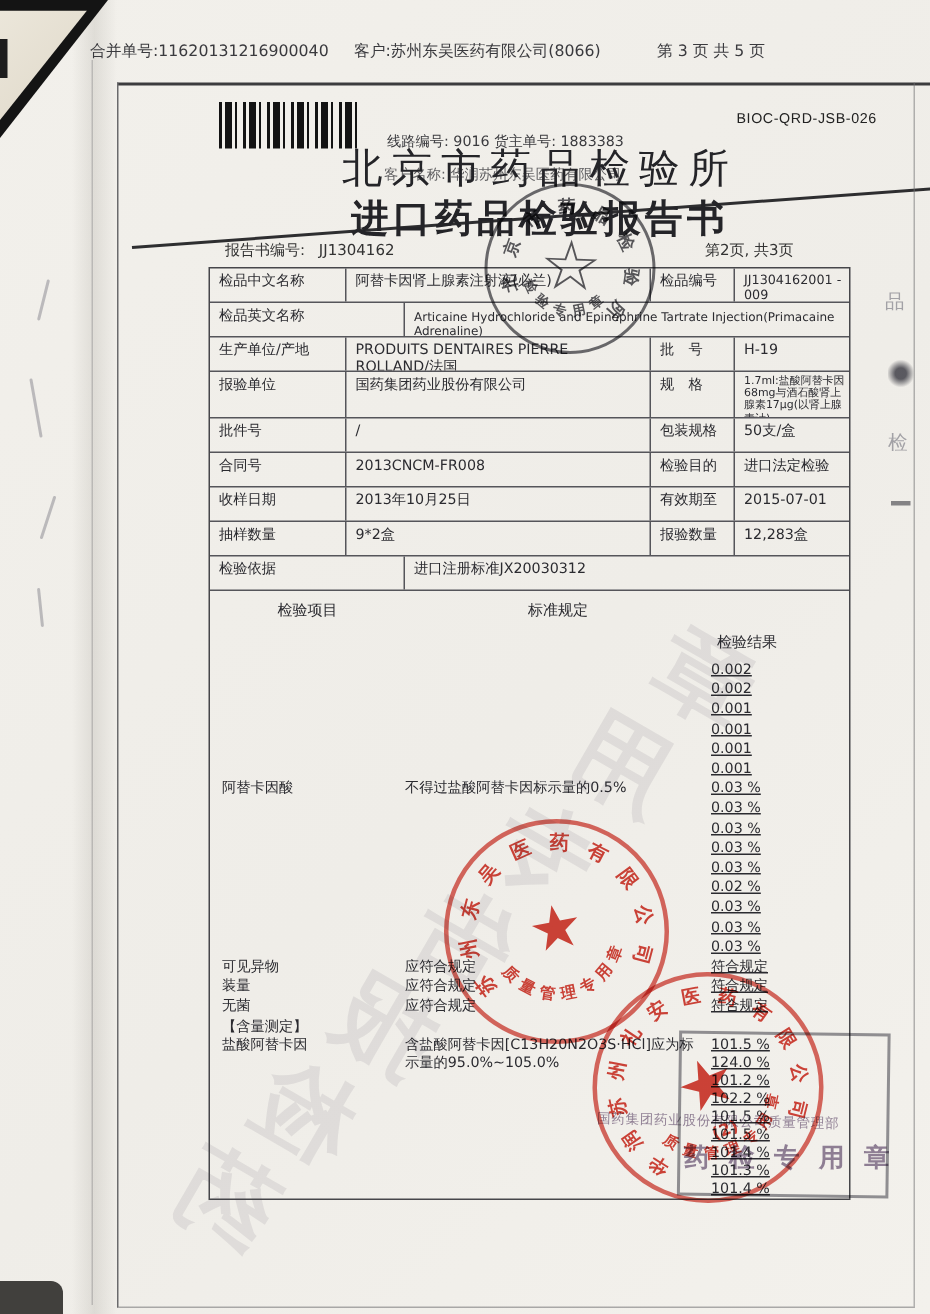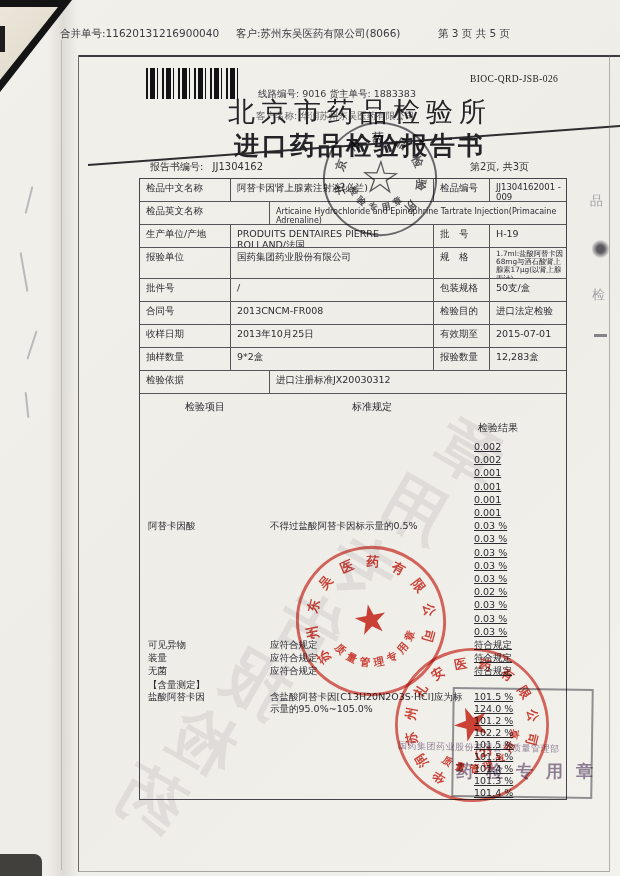--- a/index.html
+++ b/index.html
@@ -15,21 +15,21 @@
   .crease{left:48px;top:0;width:30px;height:876px;background:linear-gradient(90deg,rgba(0,0,0,0) 0%,rgba(110,105,95,.14) 50%,rgba(0,0,0,0) 100%);}
   .crease-line{left:61px;top:40px;width:1px;height:830px;background:rgba(90,90,95,.28);}
   
   .h-txt{font-size:10.5px;color:#3a3a3e;white-space:nowrap;}
   .topline{left:78px;right:0;top:55px;height:2px;background:#3c3c3e;}
   .frame{left:78px;top:55px;width:530px;height:816px;border-left:1.5px solid #6a6a6c;border-right:1.5px solid rgba(110,110,112,.5);border-bottom:1.5px solid rgba(110,110,112,.55);}
   .strike{left:88px;top:164px;width:534px;height:0;border-top:2px solid #2e2e30;transform:rotate(-4.2deg);transform-origin:left center;}
   
   .barcode{left:146px;top:68px;width:96px;height:31px;
     background:repeating-linear-gradient(90deg,#131313 0 2px,transparent 2px 4px,#131313 4px 9px,transparent 9px 11px,#131313 11px 12px,transparent 12px 16px);}
-  .doc-code{left:470px;top:74px;font-size:9.5px;letter-spacing:.4px;color:#222;font-family:Liberation Serif, serif;}
+  .doc-code{left:491px;top:74px;font-size:9.5px;letter-spacing:.4px;color:#222;font-family:Liberation Sans, sans-serif;}
   .org-title{left:150px;width:420px;top:94px;text-align:center;font-size:27px;font-weight:normal;letter-spacing:6px;color:#242428;}
   .report-title{left:150px;width:420px;top:129px;text-align:center;font-size:25px;font-weight:bold;letter-spacing:3px;color:#242428;}
   .repno-line{font-size:10px;color:#333;}
   
   .doc-table{left:139px;top:178px;width:426px;height:620px;border:1.5px solid #46464a;}
   .irow{display:grid;grid-template-columns:90px 203px 56px 77px;height:22px;border-bottom:1px solid #55555a;}
   .irow.tall{height:30px;}
   .irow.span{grid-template-columns:90px 336px;gap:39px;}
   .cell{border-left:1px solid #55555a;padding:4px 3px 0 6px;font-size:9.5px;line-height:1.12;overflow:hidden;color:#2b2b30;}
   .cell:first-child{border-left:none;}

